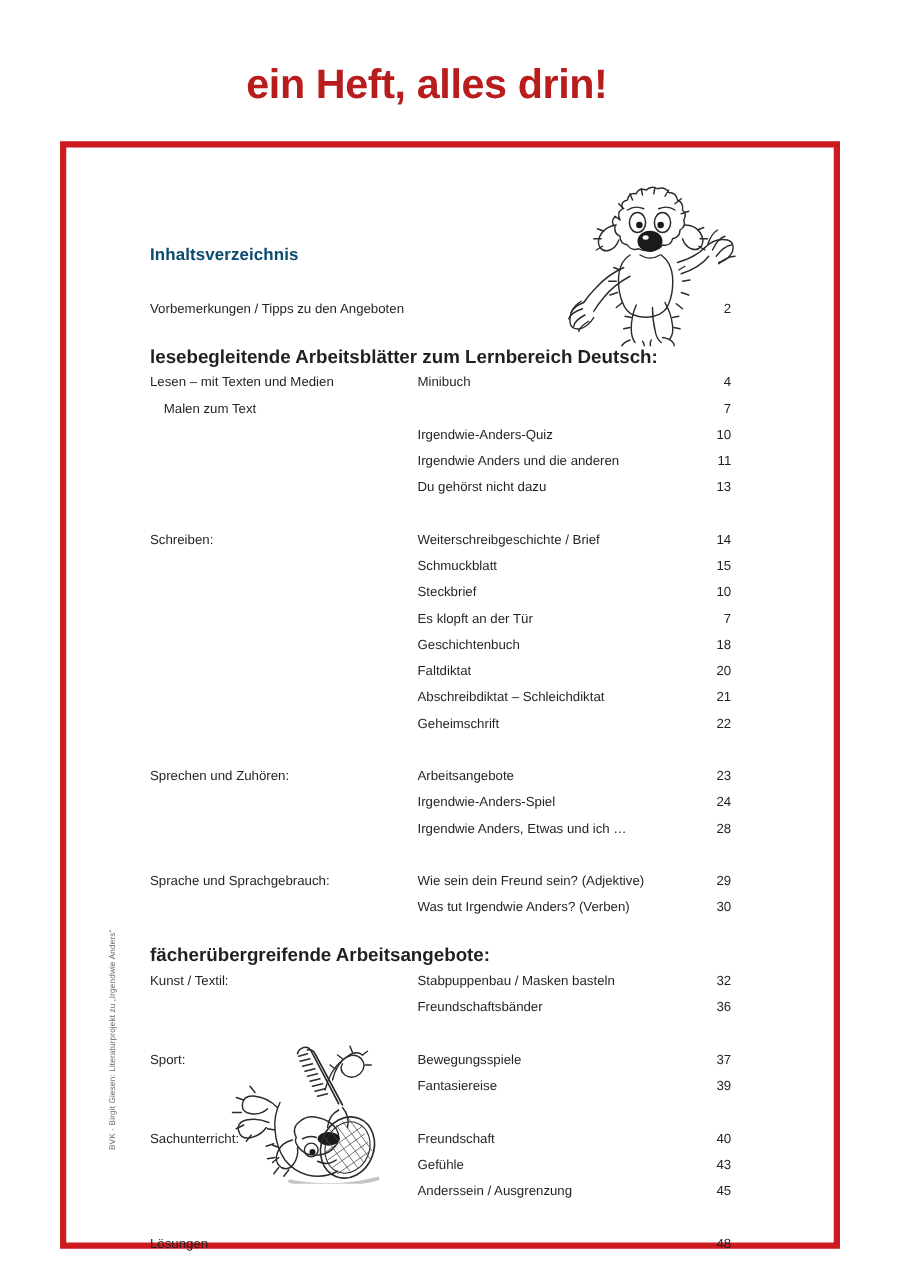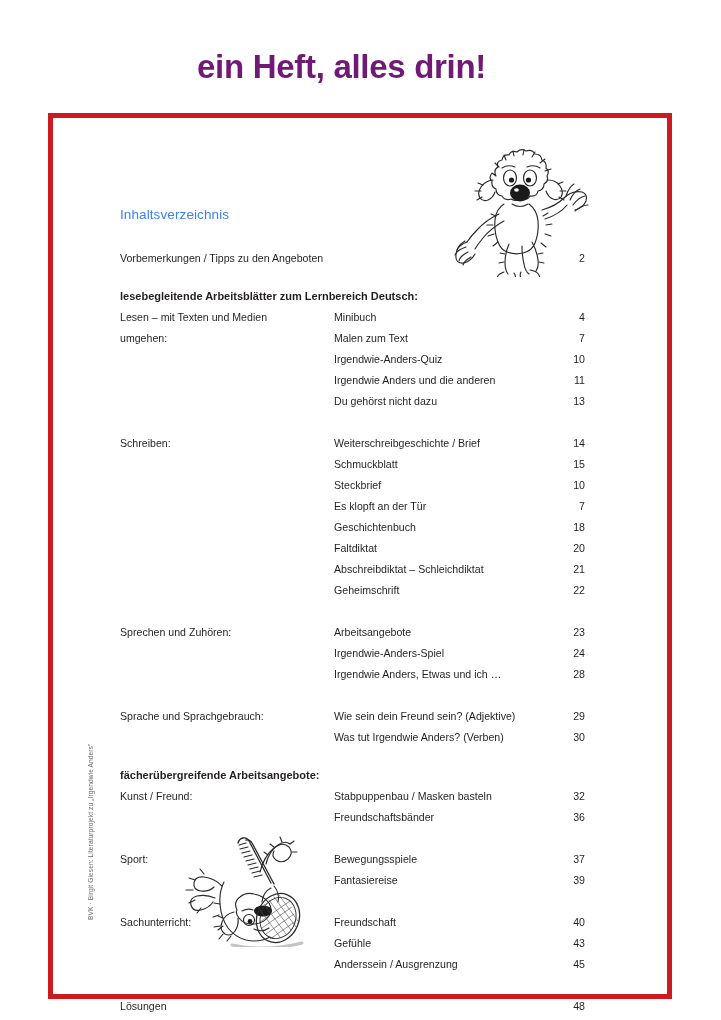--- a/index.html
+++ b/index.html
@@ -19,21 +19,21 @@
   
   .page-title {
     position: absolute;
     top: 48px;
     left: 0;
     width: 683px;
     text-align: center;
     font-size: 33px;
     font-weight: bold;
     letter-spacing: -0.3px;
-    color: #701a75;
+    color: #b91c1c;
     font-family: "Liberation Sans", sans-serif;
   }
 
   
   .sheet {
     position: absolute;
     left: 48px;
     top: 113px;
     width: 624px;
     height: 886px;
@@ -64,23 +64,23 @@
 
   
   .toc {
     position: absolute;
     left: 120px;
     top: 196px;
     width: 465px;
   }
   .toc-heading {
     font-size: 13.5px;
-    font-weight: normal;
-    color: #3b82f6;
-    margin: 11px 0 26px 0;
+    font-weight: bold;
+    color: #0c4a6e;
+    margin: 0 0 26px 0;
     letter-spacing: 0.1px;
   }
 
   .row {
     display: flex;
     align-items: center;
     font-size: 10.6px;
     line-height: 21px;
     color: #231f20;
   }
@@ -100,21 +100,21 @@
     text-align: right;
   }
 
   
   .row.single .c-left {
     width: auto;
     flex: 1 1 auto;
   }
 
   .section-title {
-    font-size: 11px;
+    font-size: 15px;
     font-weight: bold;
     line-height: 21px;
     margin: 0;
     color: #231f20;
   }
   .gap-md  { height: 17px; }
   .gap-lg  { height: 21px; }
 
   
   .illus {
@@ -263,21 +263,20 @@
   <div class="gap-md"></div>
 
   <div class="section-title">lesebegleitende Arbeitsblätter zum Lernbereich Deutsch:</div>
 
   <div class="row">
     <div class="c-left">Lesen – mit Texten und Medien</div>
     <div class="c-mid">Minibuch</div>
     <div class="c-page">4</div>
   </div>
   <div class="row">
-    <div class="c-left">umgehen:</div>
     <div class="c-mid">Malen zum Text</div>
     <div class="c-page">7</div>
   </div>
   <div class="row">
     <div class="c-left"></div>
     <div class="c-mid">Irgendwie-Anders-Quiz</div>
     <div class="c-page">10</div>
   </div>
   <div class="row">
     <div class="c-left"></div>
@@ -362,21 +361,21 @@
     <div class="c-left"></div>
     <div class="c-mid">Was tut Irgendwie Anders? (Verben)</div>
     <div class="c-page">30</div>
   </div>
 
   <div class="gap-md"></div>
 
   <div class="section-title">fächerübergreifende Arbeitsangebote:</div>
 
   <div class="row">
-    <div class="c-left">Kunst / Freund:</div>
+    <div class="c-left">Kunst / Textil:</div>
     <div class="c-mid">Stabpuppenbau / Masken basteln</div>
     <div class="c-page">32</div>
   </div>
   <div class="row">
     <div class="c-left"></div>
     <div class="c-mid">Freundschaftsbänder</div>
     <div class="c-page">36</div>
   </div>
 
   <div class="gap-lg"></div>

